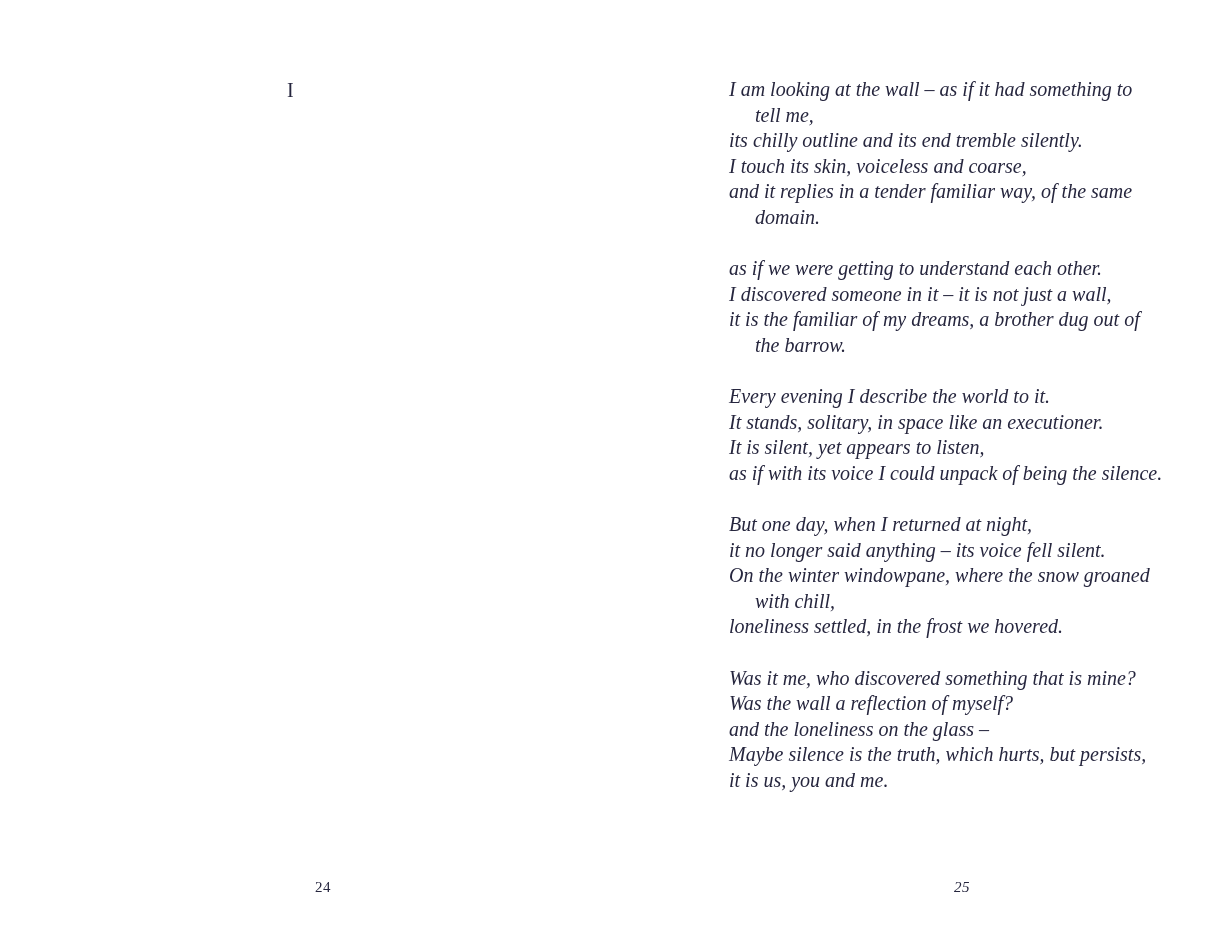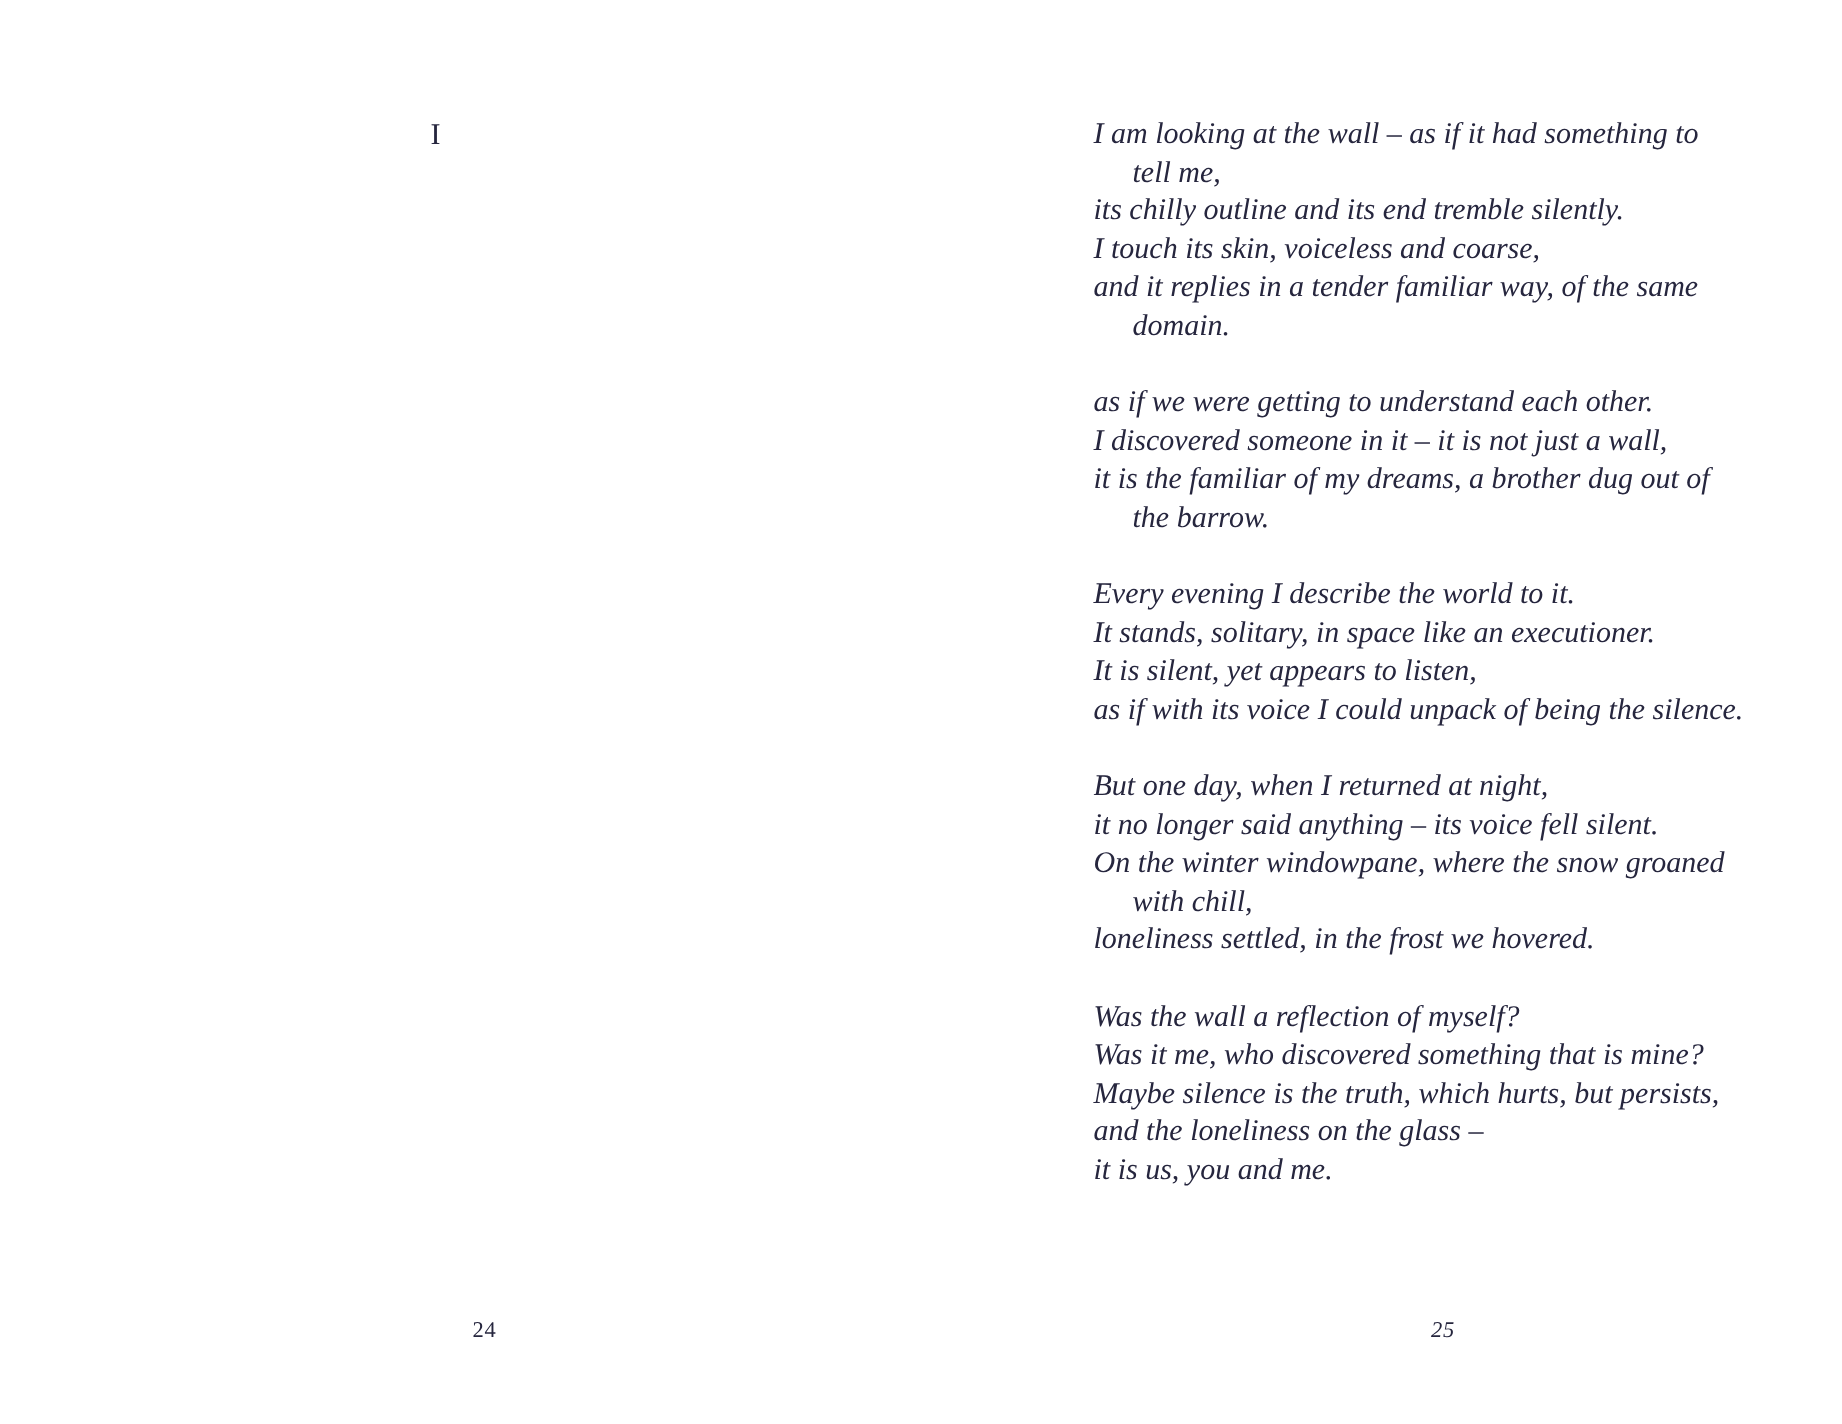--- a/index.html
+++ b/index.html
@@ -88,23 +88,23 @@
           <div class="poem-line">as if with its voice I could unpack of being the silence.</div>
         </div>
         <div class="stanza">
           <div class="poem-line">But one day, when I returned at night,</div>
           <div class="poem-line">it no longer said anything – its voice fell silent.</div>
           <div class="poem-line">On the winter windowpane, where the snow groaned</div>
           <div class="poem-line indent">with chill,</div>
           <div class="poem-line">loneliness settled, in the frost we hovered.</div>
         </div>
         <div class="stanza">
+          <div class="poem-line">Was it me, who discovered something that is mine?</div>
           <div class="poem-line">Was the wall a reflection of myself?</div>
-          <div class="poem-line">Was it me, who discovered something that is mine?</div>
+          <div class="poem-line">and the loneliness on the glass –</div>
           <div class="poem-line">Maybe silence is the truth, which hurts, but persists,</div>
-          <div class="poem-line">and the loneliness on the glass –</div>
           <div class="poem-line">it is us, you and me.</div>
         </div>
       </div>
     <div class="page-number page-number-right">25</div>
   </div>
 
 </div>
 
 </body></html>

